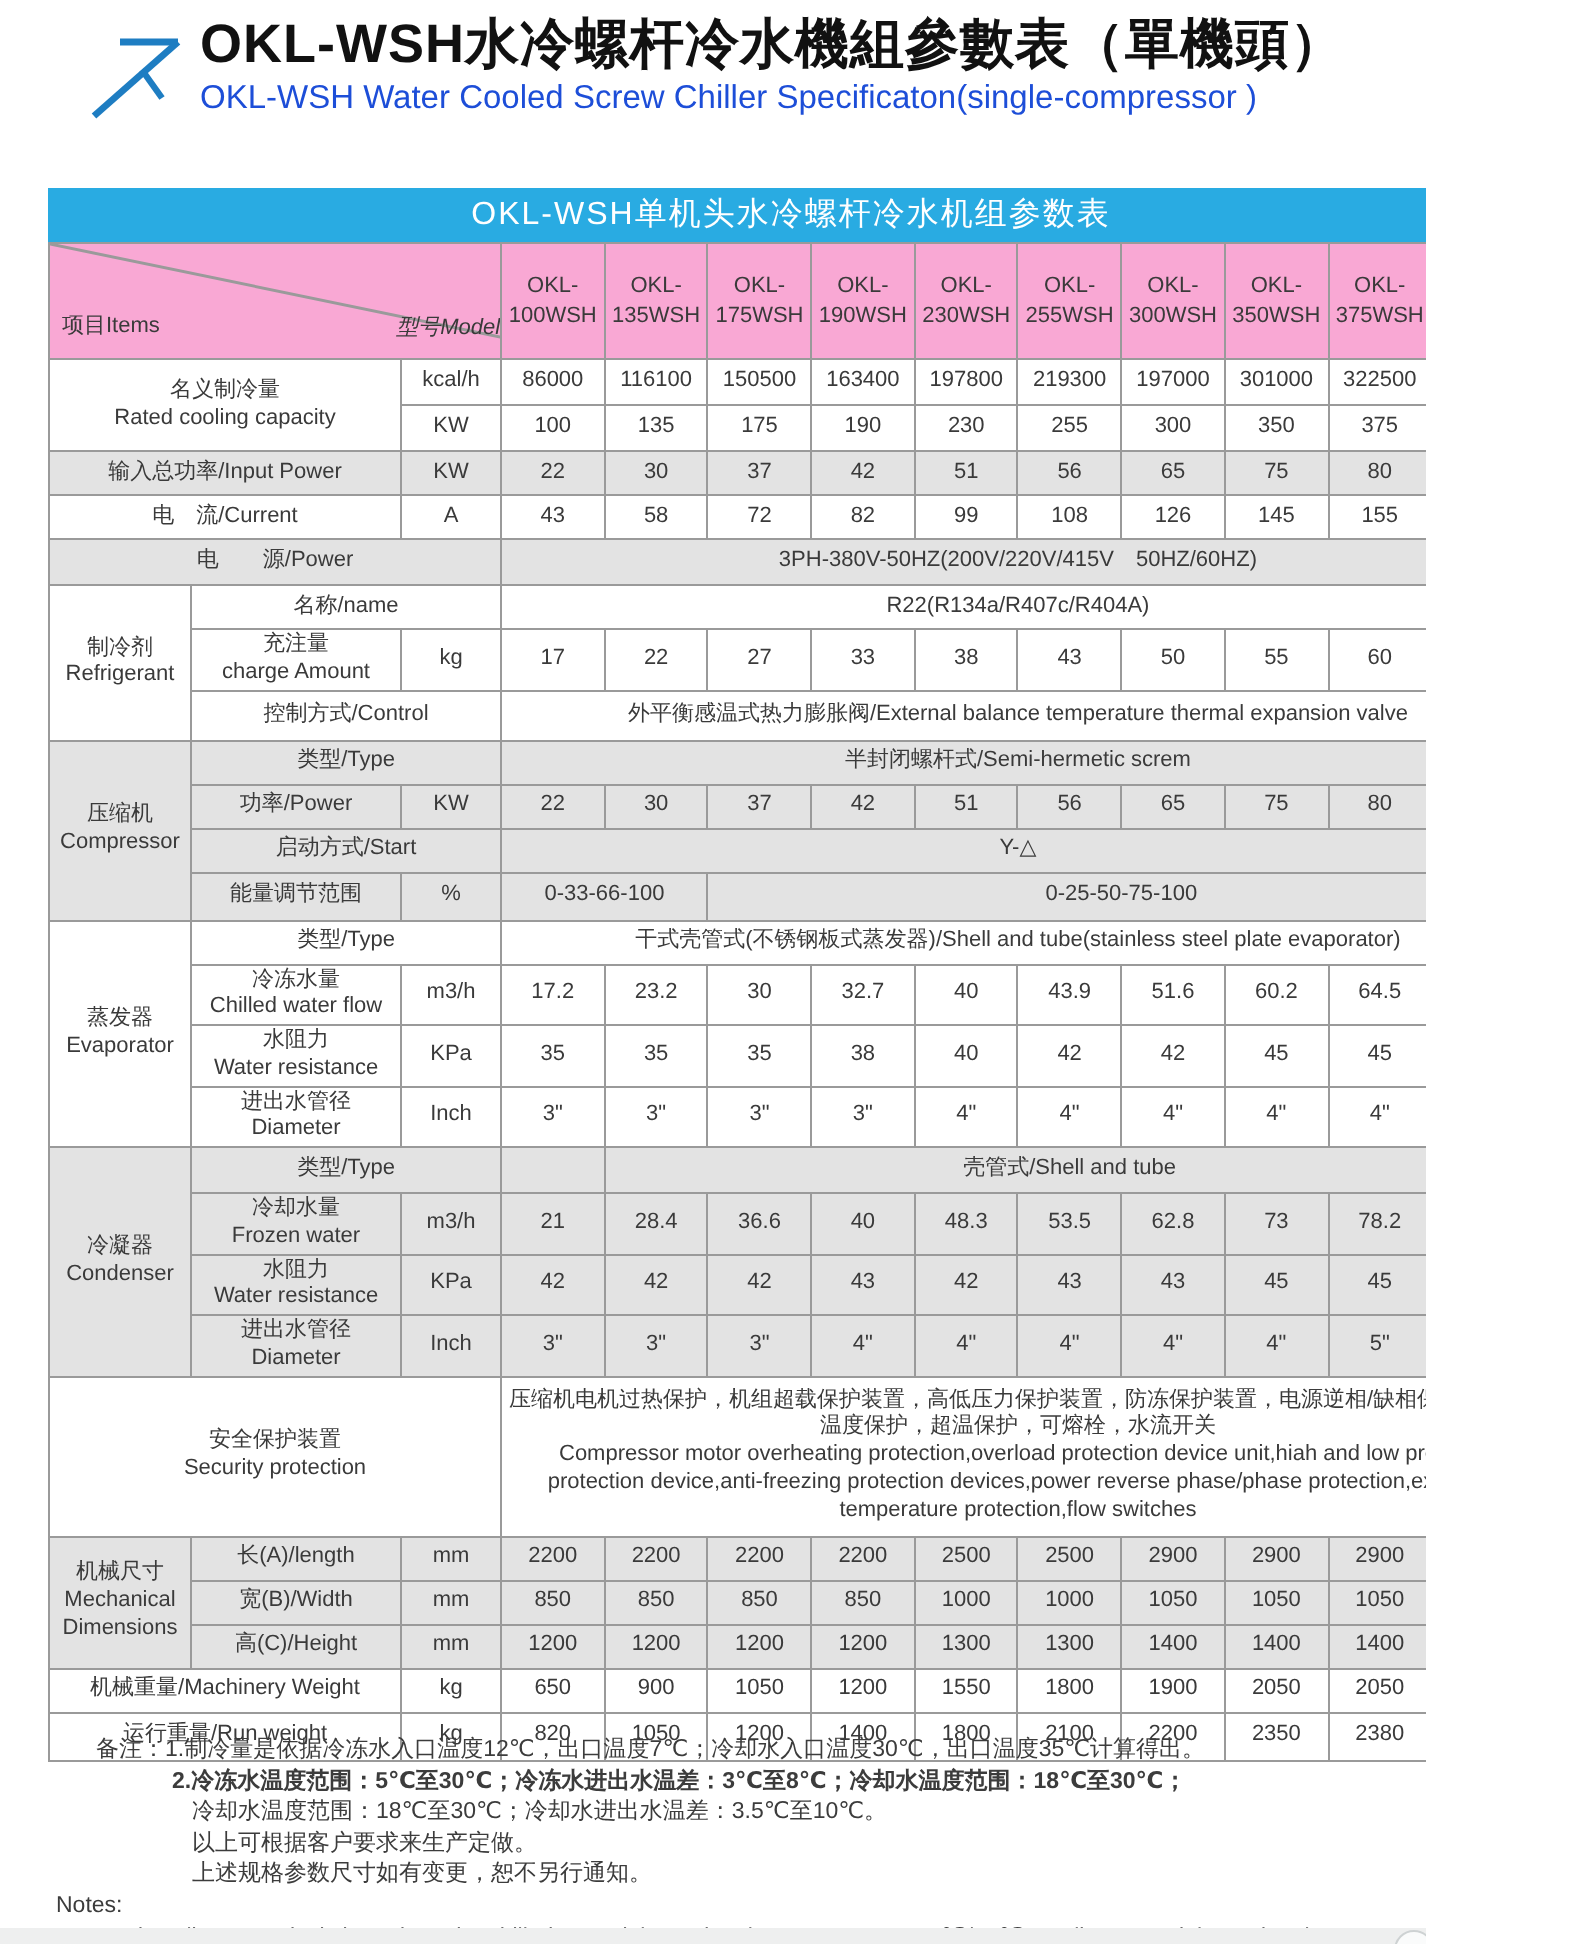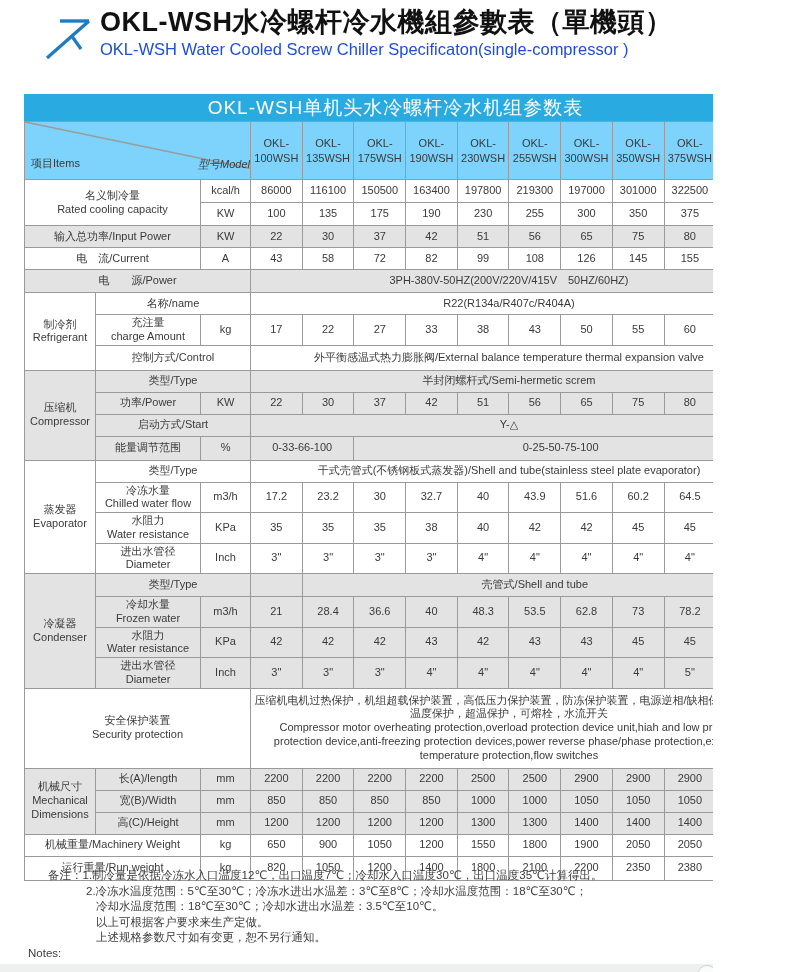--- a/index.html
+++ b/index.html
@@ -7,43 +7,43 @@
         font-family:"Liberation Sans","DejaVu Sans",sans-serif;color:#333;padding-left:35px;}
 
   
   .logo{position:absolute;left:38px;top:8px;width:62px;height:54px;}
   .titles{position:absolute;left:100px;top:6px;width:660px;}
   .title-zh{font-size:27px;font-weight:700;color:#111;letter-spacing:.5px;line-height:1.2;}
   .title-en{font-size:16.5px;font-weight:400;color:#1d4ed8;margin-top:2px;}
 
   
   .banner{position:absolute;left:24px;top:94px;width:743px;height:27px;background:#29abe2;
-          color:#fff;text-align:center;line-height:27px;font-size:19px;letter-spacing:1px;}
+          color:#fff;text-align:center;line-height:27px;font-size:16px;letter-spacing:1px;}
 
   
   table.spec{position:absolute;left:24px;top:121px;width:743px;border-collapse:collapse;
              table-layout:fixed;border:1.5px solid #8a8a8a;}
   table.spec td{border:1px solid #9a9a9a;font-size:11px;text-align:center;vertical-align:middle;
                 padding:1px 2px;white-space:pre-line;line-height:1.25;color:#3a3a3a;overflow:hidden;}
   tr.gray td{background:#e3e3e3;}
   tr.white td{background:#ffffff;}
-  thead tr td{background:#7dd3fc;}
+  thead tr td{background:#f9a8d4;}
   td.sec{text-align:left;padding:3px 7px 3px 7px;font-size:10px;line-height:1.42;white-space:normal;}
   td.sec .en-indent{text-indent:7px;}
   .corner{position:relative;padding:0;}
   .corner svg{position:absolute;left:0;top:0;width:100%;height:100%;}
   .c-items{position:absolute;left:6px;bottom:8px;font-size:11px;}
   .c-model{position:absolute;right:0;bottom:7px;font-size:11px;font-style:italic;}
   thead td.model-cell{font-size:11px;line-height:1.3;}
 
   
   .notes{position:absolute;left:28px;top:868px;width:745px;font-size:11.5px;color:#3c3c3c;line-height:15.6px;}
   .notes .n0{padding-left:0;}
   .notes .n1{padding-left:20px;}
-  .notes .n2{padding-left:58px;}
+  .notes .n2{padding-left:58px;font-weight:bold;}
   .notes .n3{padding-left:68px;}
 
   
   .footer-strip{position:absolute;left:0;bottom:0;width:790px;height:8px;background:#eeefef;}
   .pg-circle{position:absolute;width:18px;height:18px;border:1.5px solid #ced2d3;border-radius:50%;background:#fafbfb;}
 </style>
 </head>
 <body>
 
 <div class="page">

